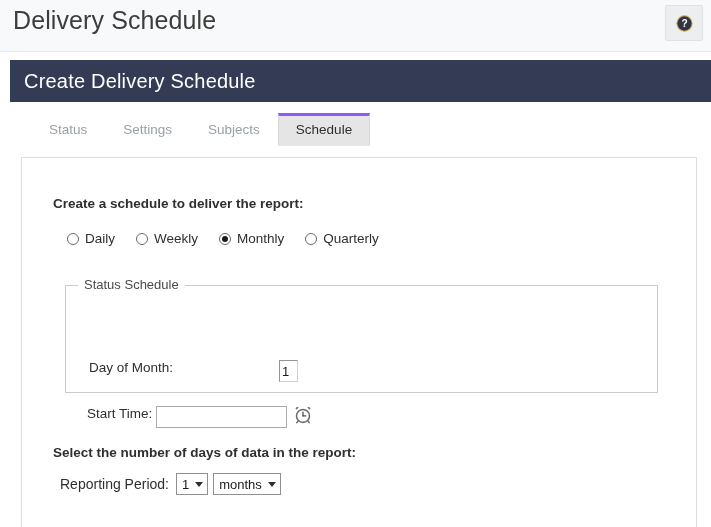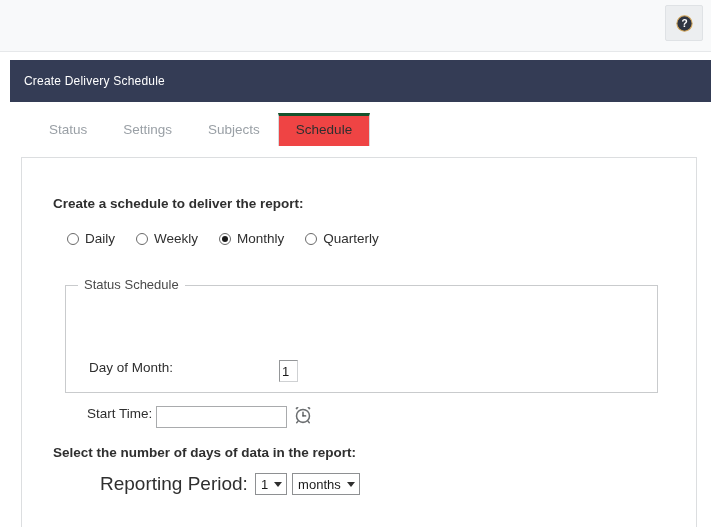--- a/index.html
+++ b/index.html
@@ -67,21 +67,21 @@
   .panel-header {
     height: 42px;
     background: #343c55;
     display: flex;
     align-items: center;
     padding-left: 14px;
     box-sizing: border-box;
   }
   .panel-header-title {
     color: #ffffff;
-    font-size: 12px;
+    font-size: 20px;
     letter-spacing: .2px;
   }
 
   
   .tabs {
     position: relative;
     height: 33px;
     margin-top: 11px;
     padding-left: 21px;
     box-sizing: border-box;
@@ -96,23 +96,23 @@
     cursor: pointer;
     background: transparent;
     border: 1px solid transparent;
     border-bottom: none;
     position: relative;
     top: 0;
     white-space: nowrap;
   }
   .tab.active {
     color: #2f2f2f;
-    background: #ef4444;
+    background: #e5e5e5;
     border: 1px solid #d8dadd;
-    border-top: 3px solid #14532d;
+    border-top: 3px solid #8b5cf6;
     border-bottom: none;
     padding-top: 6px;
     z-index: 3;
   }
 
   
   .content-box {
     position: absolute;
     left: 11px;
     top: 97px;
@@ -265,24 +265,23 @@
   }
   .period-row {
     position: absolute;
     left: 38px;
     top: 315px;
     display: flex;
     align-items: center;
     white-space: nowrap;
   }
   .period-label {
-    font-size: 19px;
+    font-size: 14px;
     color: #2f2f2f;
     margin-right: 7px;
-    margin-left: 40px;
   }
   .select-box {
     position: relative;
     display: inline-flex;
     align-items: center;
     height: 22px;
     border: 1px solid #8e9092;
     background: #ffffff;
     box-sizing: border-box;
     padding: 0 18px 0 5px;
@@ -300,20 +299,21 @@
     height: 0;
     border-left: 4px solid transparent;
     border-right: 4px solid transparent;
     border-top: 5px solid #2f2f2f;
   }
 </style>
 </head>
 <body>
 
 <div class="page-titlebar">
+  <div class="page-title">Delivery Schedule</div>
 
   <div class="help-button">
     <svg class="help-icon" viewBox="0 0 20 20">
       <circle cx="10" cy="10" r="9" fill="#2f3542"></circle>
       <circle cx="10" cy="10" r="9" fill="none" stroke="#d8ab5e" stroke-width="1.2"></circle>
       <text x="10" y="14.5" text-anchor="middle" font-family="Liberation Sans, sans-serif" font-size="12" font-weight="bold" fill="#ffffff">?</text>
     </svg>
   </div>
 </div>
 

